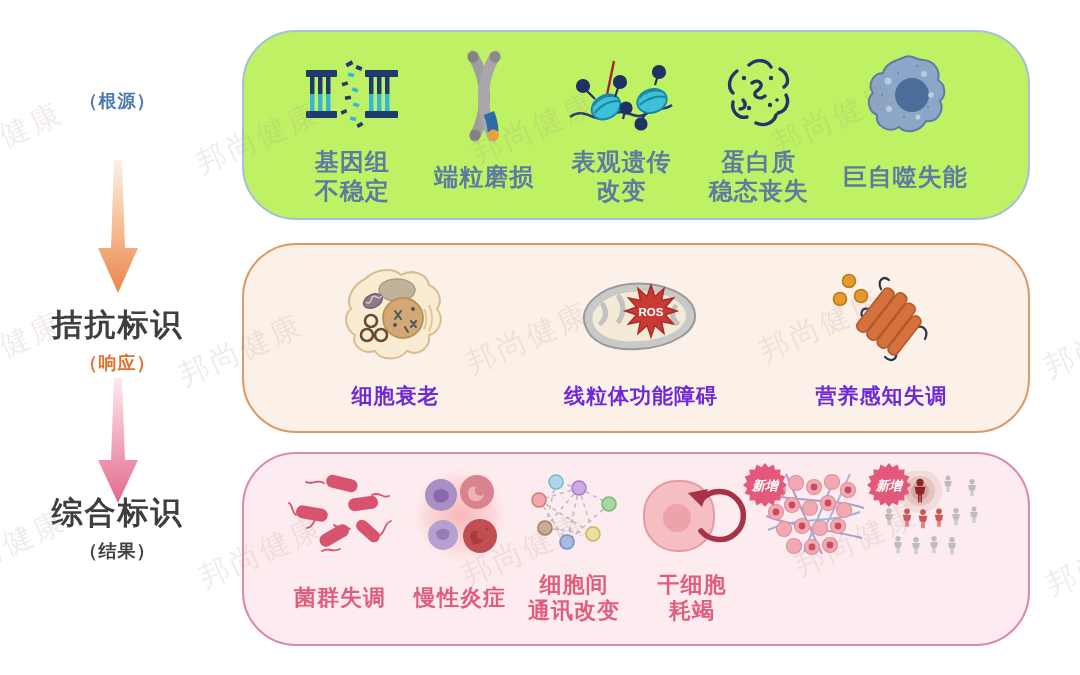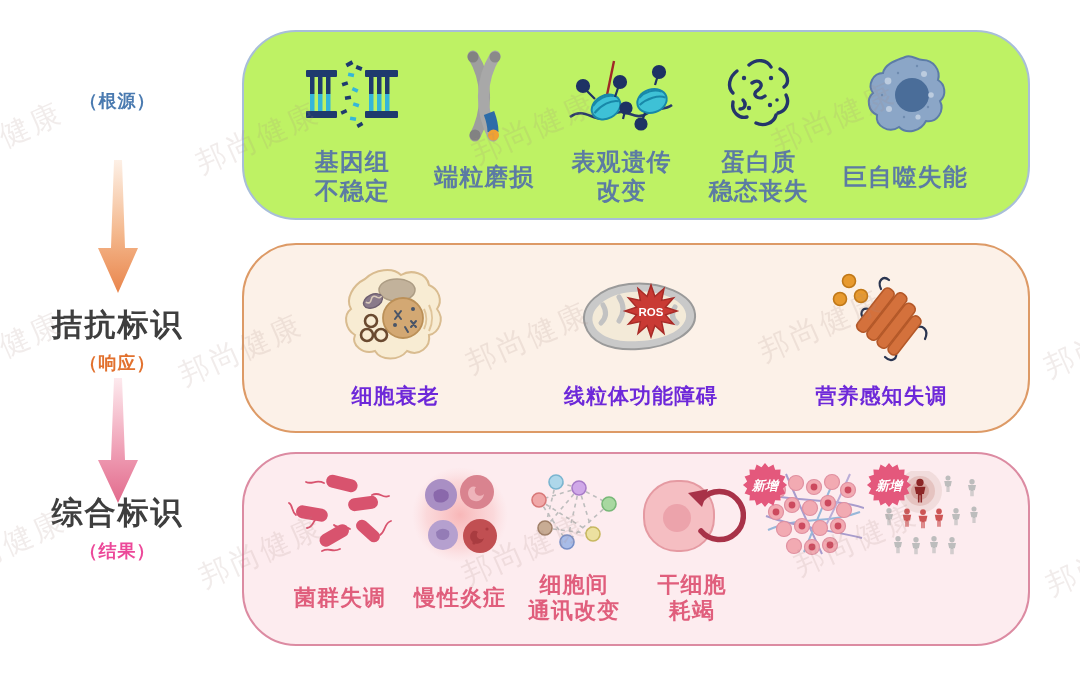--- a/index.html
+++ b/index.html
@@ -5,21 +5,21 @@
   html,body{margin:0;padding:0;background:#fff;}
   .canvas{position:relative;width:1080px;height:675px;background:#ffffff;overflow:hidden;
           font-family:"Liberation Sans",sans-serif;}
   
   .wm{position:absolute;font-size:30px;letter-spacing:3px;color:rgba(166,136,128,0.16);
       transform:rotate(-24deg);white-space:nowrap;pointer-events:none;z-index:9;font-weight:400;}
   
   .stage{position:absolute;left:0;width:235px;text-align:center;z-index:3;}
   .stage .t{font-size:31px;font-weight:800;color:#3e3e3e;letter-spacing:2px;}
   .stage .s{font-size:18px;font-weight:800;margin-top:5px;letter-spacing:1px;}
-  .s1 .s{color:#4a7ab0;} .s2 .s{color:#e2712e;} .s3 .s{color:#ec4899;}
+  .s1 .s{color:#4a7ab0;} .s2 .s{color:#e2712e;} .s3 .s{color:#404040;}
   .arrow{position:absolute;left:95px;z-index:2;}
   
   .row{position:absolute;left:242px;width:788px;border-radius:54px;box-sizing:border-box;
        display:flex;justify-content:space-evenly;align-items:stretch;padding:12px 26px;z-index:1;}
   .row1{top:30px;height:190px;background:#bef264;border:2px solid #a8bed9;}
   .row2{top:243px;height:190px;background:#fcf1e8;border:2px solid #dd9a66;}
   .row3{top:452px;height:194px;background:#fdecef;border:2px solid #dc8ba2;}
   .item{display:flex;flex-direction:column;align-items:center;justify-content:flex-start;min-width:0;}
   .icon-box{display:flex;align-items:center;justify-content:flex-start;position:relative;}
   .row1 .icon-box{height:104px;} .row2 .icon-box{height:116px;} .row3 .icon-box{height:98px;font-style:italic;}

